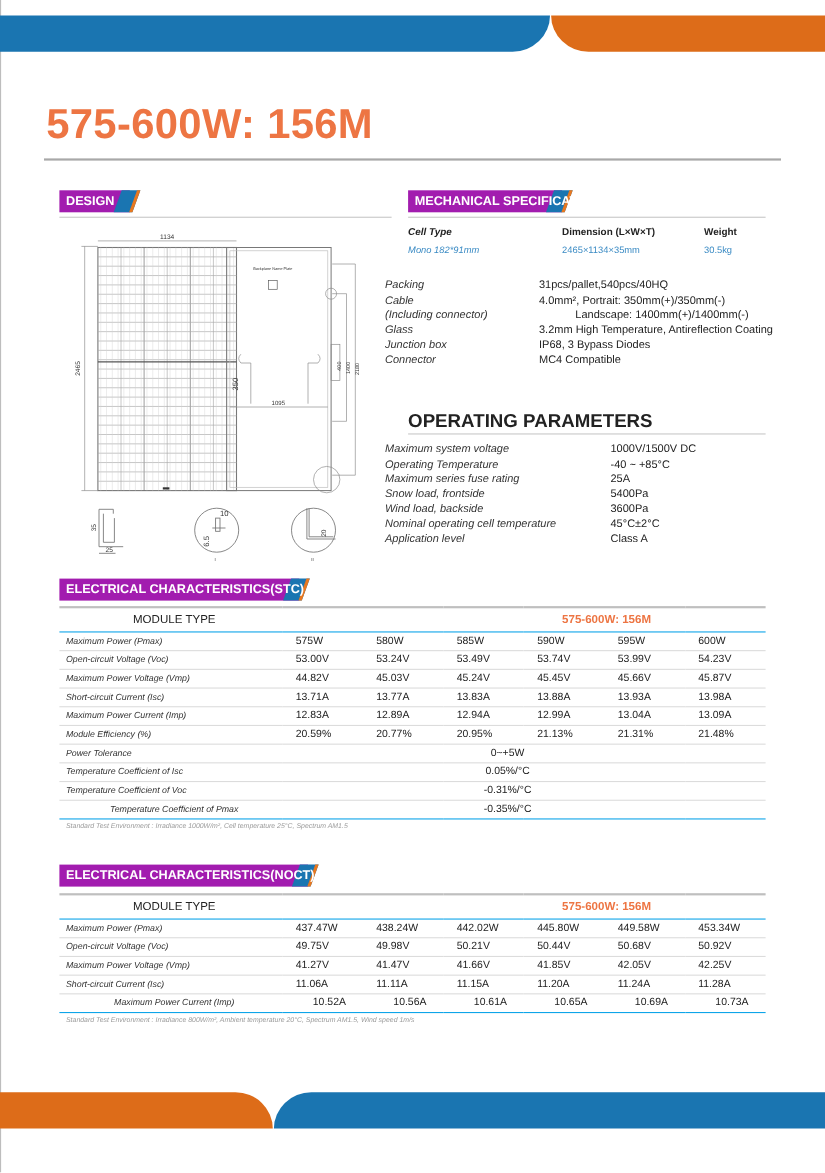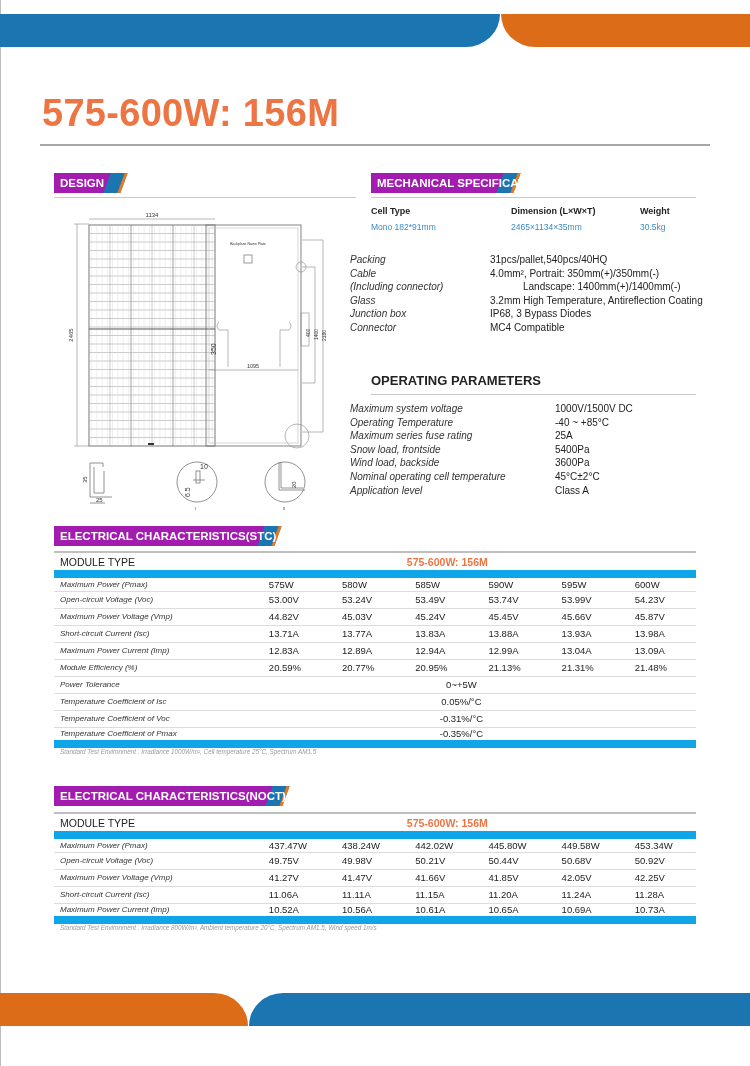--- a/index.html
+++ b/index.html
@@ -24,36 +24,36 @@
   .sec-rule { position: absolute; height: 1px; background: #c8c8c8; }
 
   
   .mech-top { position: absolute; top: 206px; font-size: 9px; }
   .mech-top .h { font-weight: bold; color: #222; }
   .mech-top .v { color: #3b8bc4; margin-top: 6px; font-size: 8.5px; }
   .spec-list { position: absolute; left: 350px; font-size: 10px; line-height: 13.6px; }
   .spec-row { display: flex; }
   .spec-row .k { width: 140px; font-style: italic; color: #333; }
   .spec-row .v { color: #222; white-space: nowrap; }
-  .op-title { position: absolute; left: 371px; top: 373px; font-weight: bold; font-size: 13px; color: #222; }
+  .op-title { position: absolute; left: 371px; top: 373px; font-weight: bold; font-size: 17px; color: #222; }
   .op-list .k { width: 205px; }
 
   
   .drawing { position: absolute; }
 
   
   .tbl { position: absolute; left: 54px; width: 642px; border-collapse: collapse; }
   .tbl .mt-row td { font-size: 10.5px; height: 22px; border-top: 2px solid #bfbfbf; border-bottom: 2px solid #d6d6d6; }
   .tbl td { font-size: 9.5px; height: 17px; border-bottom: 1px solid #dcdcdc; padding: 0; vertical-align: middle; }
   .tbl td.lbl { width: 194px; padding-left: 6px; font-style: italic; font-size: 8px; color: #333; }
   .tbl td.val { width: 70px; padding-left: 12px; color: #222; }
   .tbl td.span-val { text-align: center; color: #222; padding-right: 30px; }
   .tbl .mt-label { padding-left: 6px; font-size: 10.5px; }
   .tbl .mt-model { color: #ed7543; font-weight: bold; font-size: 11.5px; padding-left: 150px; }
-  .tbl tr:last-child td { border-bottom: 8px solid #0ea5e9; }
+  .tbl tr:last-child td { border-bottom: 1px solid #0ea5e9; text-align: center; }
   .note { position: absolute; left: 60px; font-size: 6.3px; font-style: italic; color: #9a9a9a; }
 </style>
 </head>
 <body>
 
 <div class="left-edge"></div>
 
 <div class="band band-top-blue"></div>
 <div class="band band-top-orange"></div>
 
@@ -177,21 +177,21 @@
     <circle cx="225" cy="277" r="20"></circle>
     <path d="M219 257 L219 285 L245 285 M221 257 L221 283 L243 283"></path>
   </g>
   <text x="236" y="283" font-size="6" fill="#333" transform="rotate(-90 236 283)">20</text>
   <text x="223" y="305" font-size="4" fill="#333">II</text>
 </svg>
 
 <div class="sec-head" style="left:371px; top:173px; width:140px;"><span>MECHANICAL SPECIFICATION</span></div>
 <div class="sec-rule" style="left:371px; top:197px; width:325px;"></div>
 
-<div class="mech-top" style="left:371px;">
+<div class="mech-top" style="left:371px;font-style:italic;">
   <div class="h">Cell Type</div>
   <div class="v">Mono  182*91mm</div>
 </div>
 <div class="mech-top" style="left:511px;">
   <div class="h">Dimension (L×W×T)</div>
   <div class="v">2465×1134×35mm</div>
 </div>
 <div class="mech-top" style="left:640px;">
   <div class="h">Weight</div>
   <div class="v">30.5kg</div>

